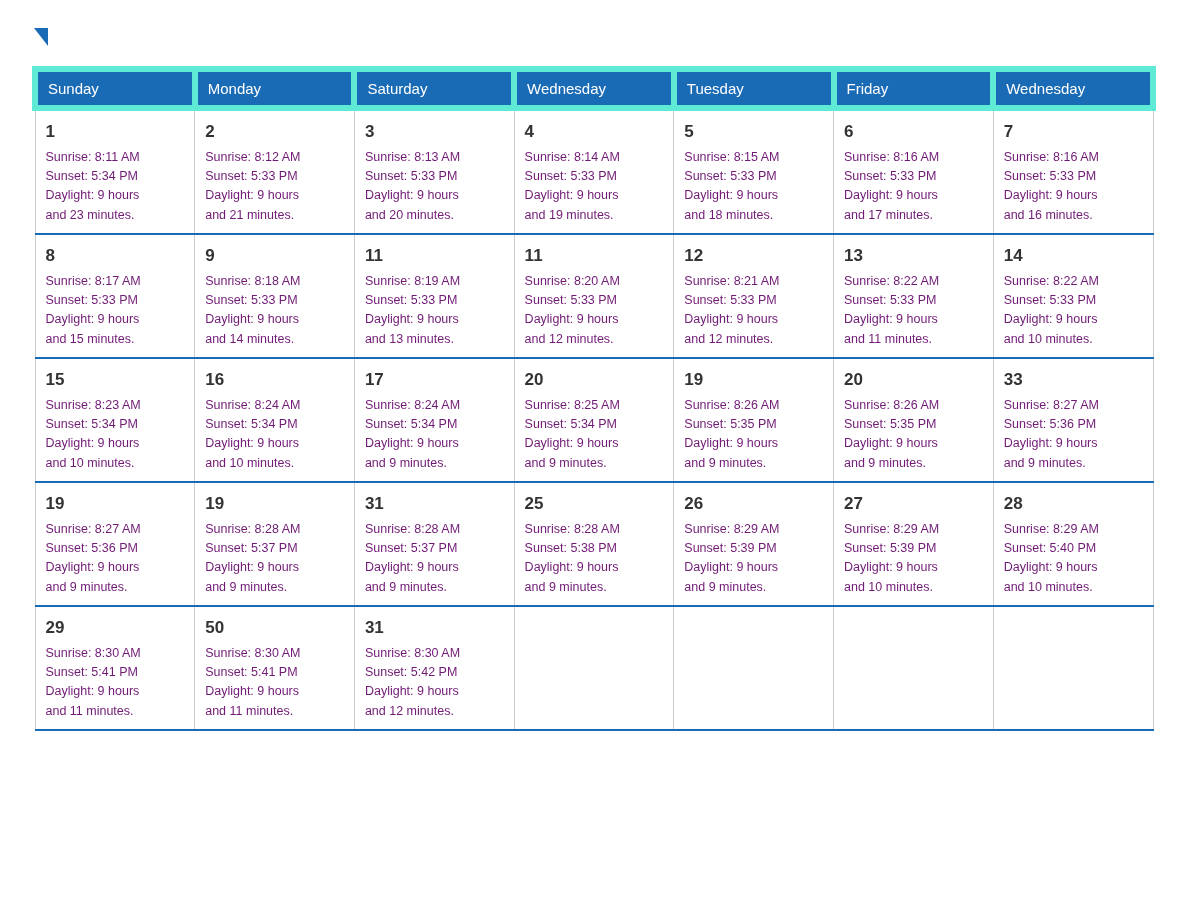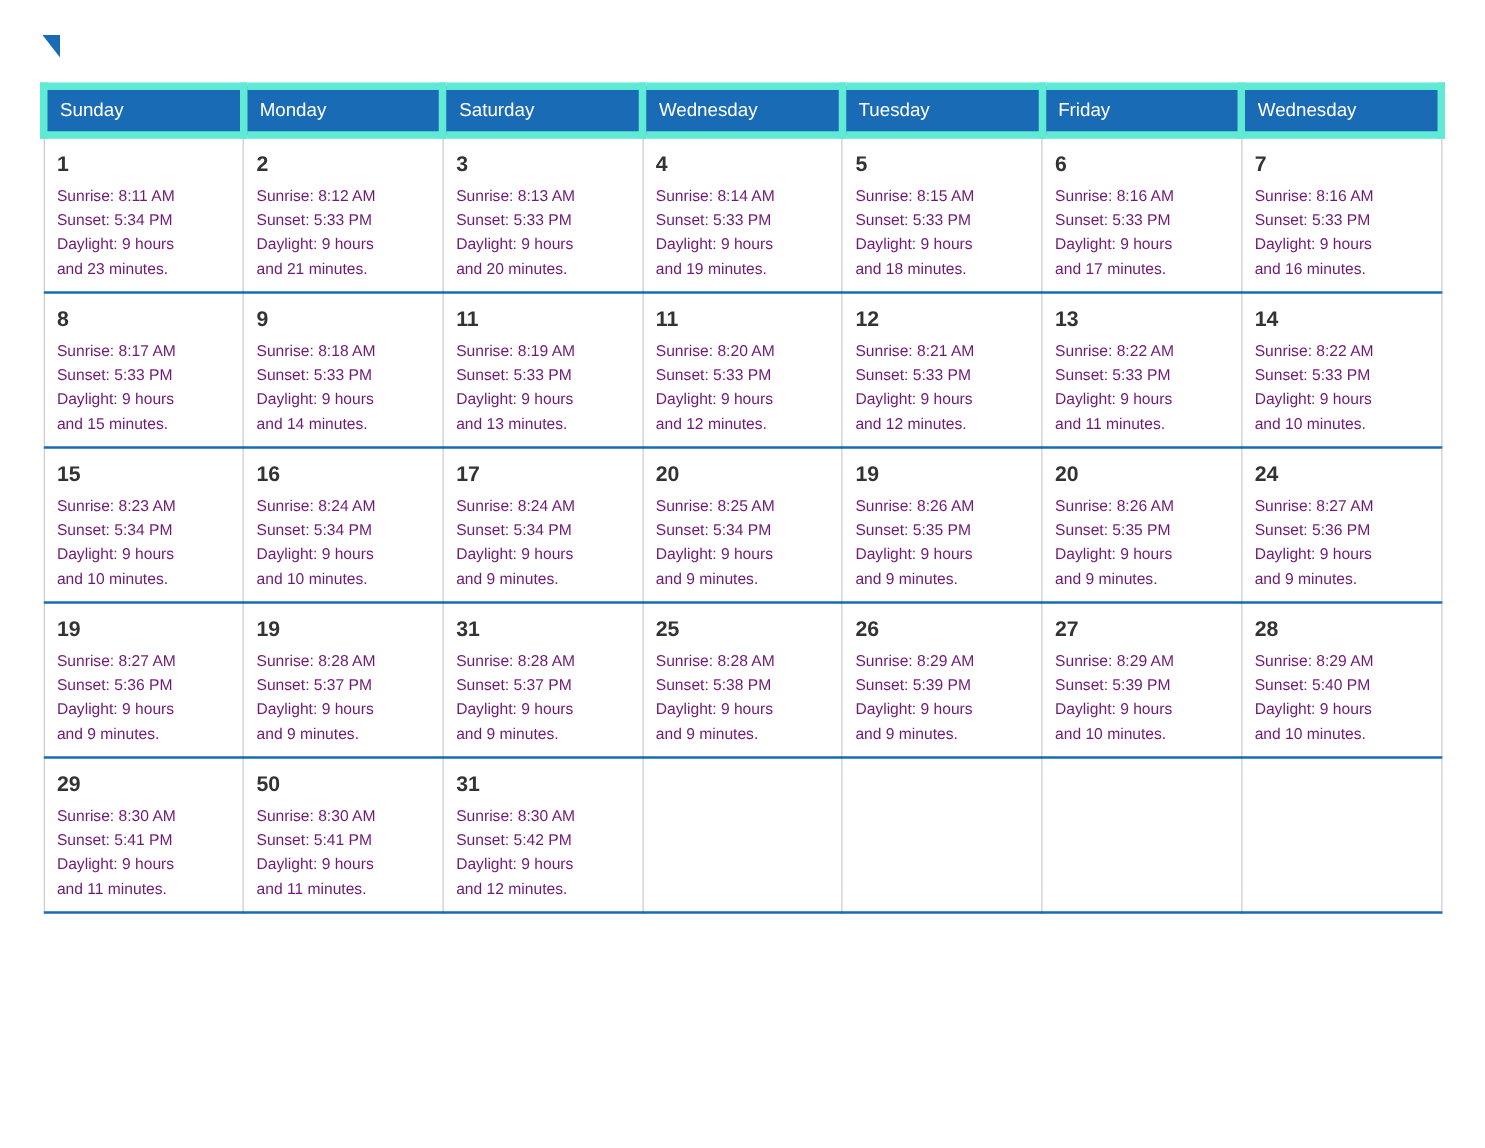--- a/index.html
+++ b/index.html
@@ -211,21 +211,21 @@
         </td>
         <td>
           <span class="day-num">19</span>
           <div class="day-info">Sunrise: 8:26 AM<br>Sunset: 5:35 PM<br>Daylight: 9 hours<br>and 9 minutes.</div>
         </td>
         <td>
           <span class="day-num">20</span>
           <div class="day-info">Sunrise: 8:26 AM<br>Sunset: 5:35 PM<br>Daylight: 9 hours<br>and 9 minutes.</div>
         </td>
         <td>
-          <span class="day-num">24</span>
+          <span class="day-num">33</span>
           <div class="day-info">Sunrise: 8:27 AM<br>Sunset: 5:36 PM<br>Daylight: 9 hours<br>and 9 minutes.</div>
         </td>
       </tr>
       <tr>
         <td>
           <span class="day-num">19</span>
           <div class="day-info">Sunrise: 8:27 AM<br>Sunset: 5:36 PM<br>Daylight: 9 hours<br>and 9 minutes.</div>
         </td>
         <td>
           <span class="day-num">19</span>

